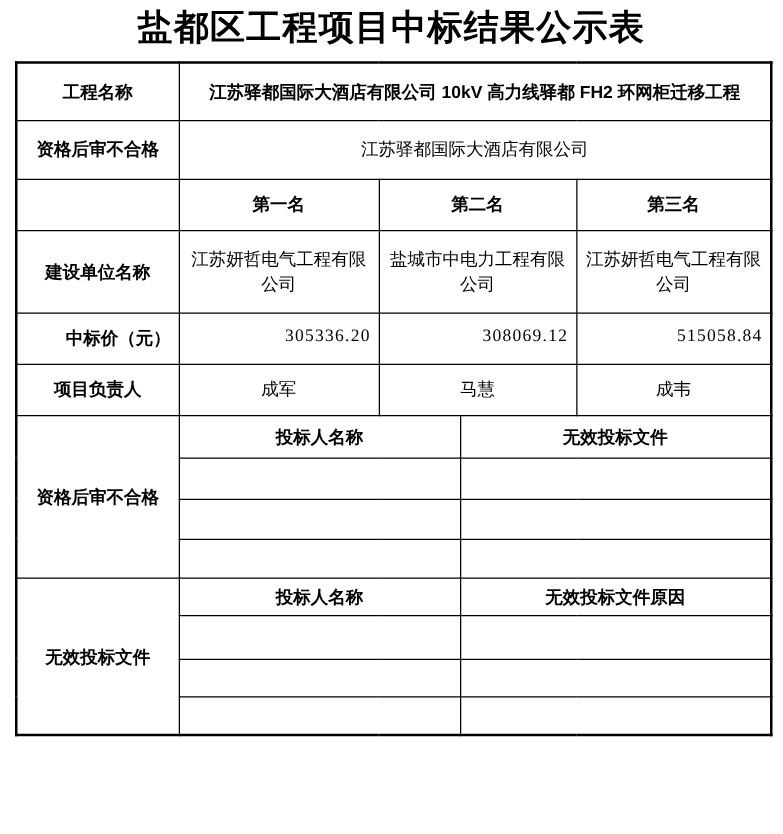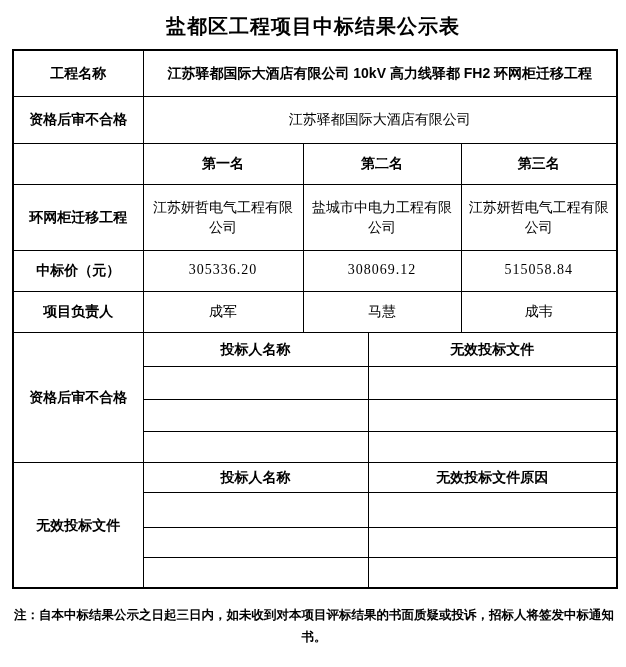--- a/index.html
+++ b/index.html
@@ -8,23 +8,23 @@
     width: 626px;
     height: 667px;
     font-family: "Liberation Sans", "DejaVu Sans", sans-serif;
     color: #000000;
     overflow: hidden;
   }
   .page { width: 626px; height: 667px; background: #ffffff; }
   .title {
     text-align: center;
     font-weight: bold;
-    font-size: 20px;
+    font-size: 28px;
     letter-spacing: 1px;
-    padding-top: 13px;
+    padding-top: 3px;
     height: 49px;
   }
   table.main {
     table-layout: fixed;
     width: 604px;
     margin-left: 12px;
     border-collapse: collapse;
     border: 2px solid #000000;
   }
   table.main td {
@@ -39,21 +39,21 @@
     margin-top: 15px;
   }
   td.lbl { font-weight: bold; }
   td.num { font-family: "Liberation Serif", "DejaVu Serif", serif; letter-spacing: 1px; }
   td.projname { font-size: 13px; padding: 2px 2px; }
   
   tr.r1  td { height: 46px; }
   tr.r2  td { height: 47px; }
   tr.r3  td { height: 41px; text-align: center; }
   tr.r4  td { height: 66px; }
-  tr.r5  td { height: 41px; }
+  tr.r5  td { height: 41px; text-align: right; }
   tr.r6  td { height: 41px; }
   tr.sh1 td { height: 34px; }
   tr.se1 td { height: 33px; }
   tr.se2 td { height: 32px; }
   tr.se3 td { height: 31px; }
   tr.sh2 td { height: 30px; }
   tr.sf1 td { height: 35px; }
   tr.sf2 td { height: 30px; }
   tr.sf3 td { height: 31px; }
   .note {
@@ -93,21 +93,21 @@
     </tr>
 
     <tr class="r3">
       <td></td>
       <td class="lbl">第一名</td>
       <td colspan="2" class="lbl">第二名</td>
       <td class="lbl">第三名</td>
     </tr>
 
     <tr class="r4">
-      <td class="lbl">环网柜迁移工程</td>
+      <td class="lbl">建设单位名称</td>
       <td>江苏妍哲电气工程有限公司</td>
       <td colspan="2">盐城市中电力工程有限公司</td>
       <td>江苏妍哲电气工程有限公司</td>
     </tr>
 
     <tr class="r5">
       <td class="lbl">中标价（元）</td>
       <td class="num">305336.20</td>
       <td colspan="2" class="num">308069.12</td>
       <td class="num">515058.84</td>
@@ -151,15 +151,14 @@
       <td colspan="2"></td>
       <td colspan="2"></td>
     </tr>
     <tr class="sf3">
       <td colspan="2"></td>
       <td colspan="2"></td>
     </tr>
   </tbody>
     </table>
 
-  <div class="note">注：自本中标结果公示之日起三日内，如未收到对本项目评标结果的书面质疑或投诉，招标人将签发中标通知书。</div>
 
 </div>
 
 </body></html>

